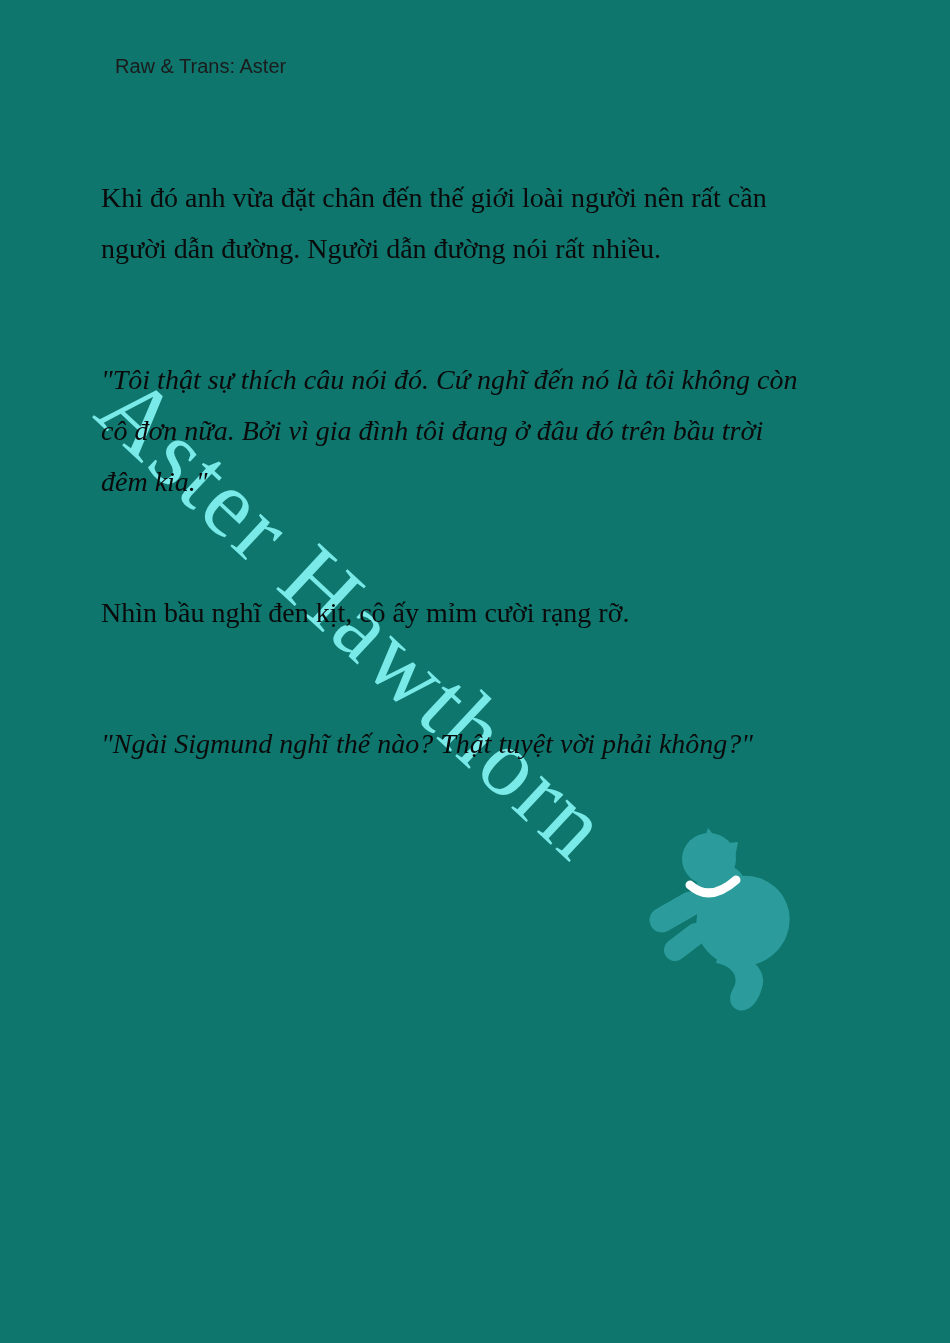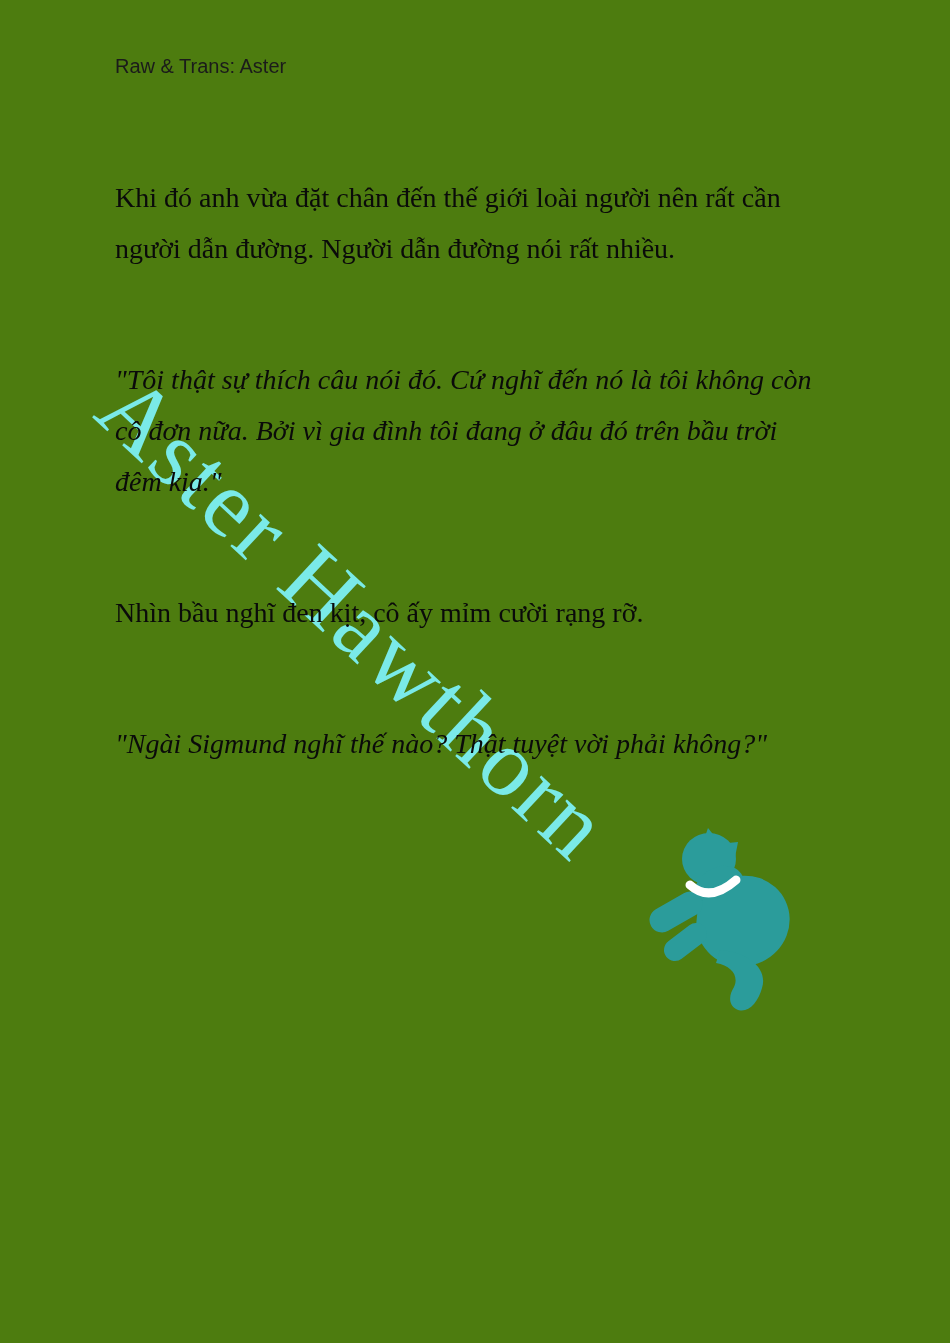--- a/index.html
+++ b/index.html
@@ -4,21 +4,21 @@
 <style>
   html, body {
     margin: 0;
     padding: 0;
     background: #ffffff;
   }
   .page {
     position: relative;
     width: 950px;
     height: 1343px;
-    background: #4d7c0f;
+    background: #0f766e;
     overflow: hidden;
     font-family: "Liberation Serif", serif;
   }
   .credit {
     position: absolute;
     left: 115px;
     top: 54px;
     font-family: "Liberation Sans", sans-serif;
     font-size: 20px;
     line-height: 24px;
@@ -45,21 +45,21 @@
     position: absolute;
     left: 646px;
     top: 826px;
     width: 150px;
     height: 192px;
     z-index: 2;
     pointer-events: none;
   }
   .content {
     position: absolute;
-    left: 115px;
+    left: 101px;
     top: 172px;
     width: 790px;
     z-index: 3;
   }
   .content p {
     margin: 0 0 80px 0;
     font-size: 28px;
     line-height: 51px;
     color: #0a0a0a;
     white-space: pre-line;

